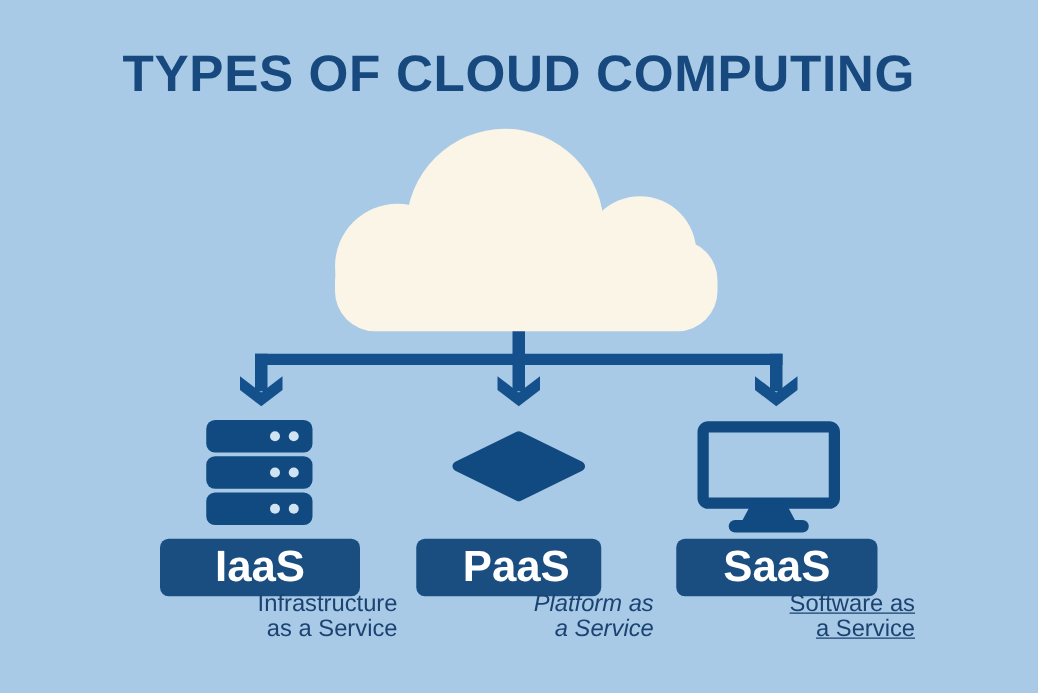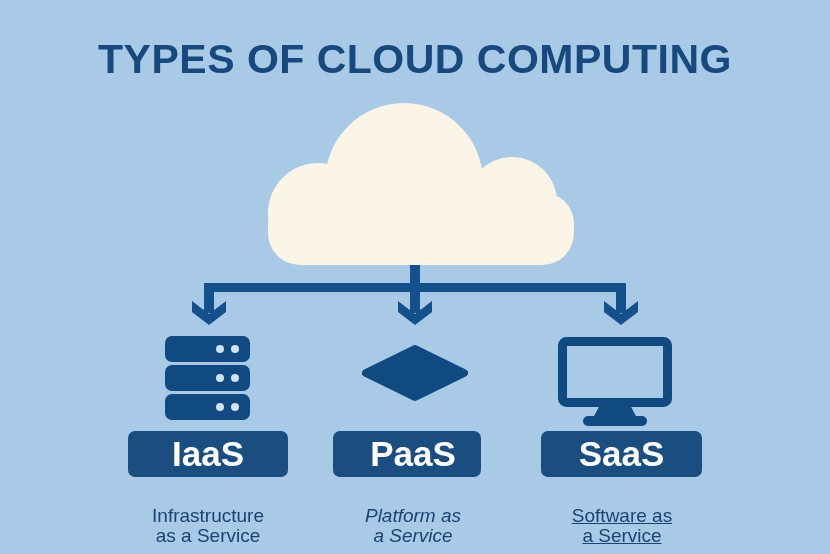--- a/index.html
+++ b/index.html
@@ -32,21 +32,21 @@
   .server-seg{height:26px;background:var(--icon);border-radius:7px;
     display:flex;align-items:center;justify-content:flex-end;gap:7px;padding-right:11px;}
   .server-dot{width:8px;height:8px;border-radius:50%;background:var(--server_dot);}
 
   .bar{position:absolute;top:431px;height:46px;background:var(--bar);border-radius:7px;
     color:var(--bar_text);font-weight:bold;font-size:35px;text-align:center;line-height:45px;}
   .bar-iaas{left:128px;width:160px;}
   .bar-paas{left:333px;width:148px;padding-left:12px;}
   .bar-saas{left:541px;width:161px;}
 
-  .desc{position:absolute;top:506px;width:220px;text-align:center;
+  .desc{position:absolute;top:474px;width:220px;text-align:right;
     font-size:19px;line-height:20px;color:var(--subtitle);white-space:pre-line;}
   .desc-iaas{left:98px;}
   .desc-paas{left:303px;font-style:italic;}
   .desc-saas{left:512px;text-decoration:underline;}
 </style>
 </head>
 <body>
 
 <div class="stage">
 

